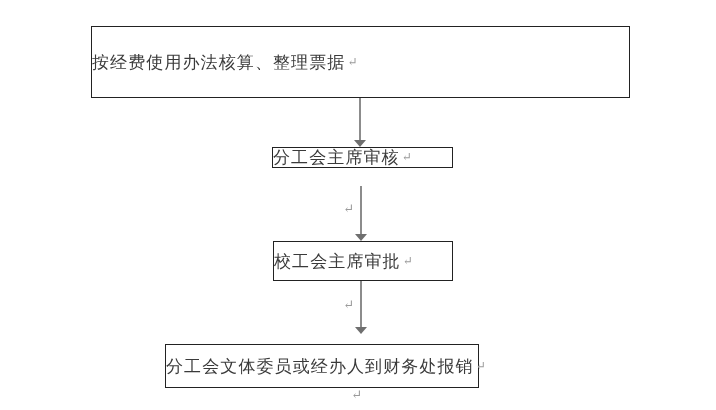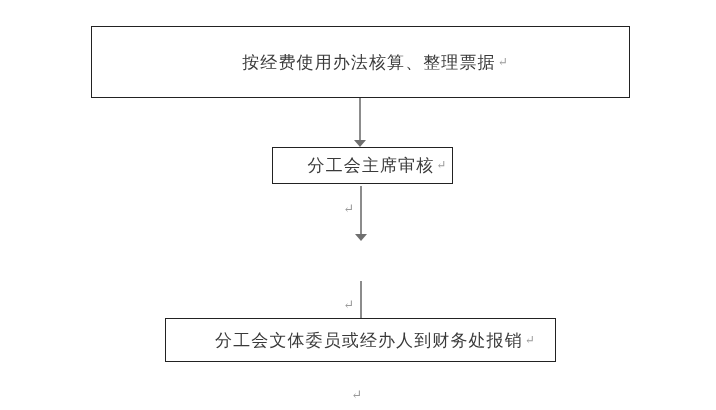--- a/index.html
+++ b/index.html
@@ -20,23 +20,22 @@
   }
 
   
   .node {
     position: absolute;
     box-sizing: border-box;
     border: 1px solid #222222;
     background: #ffffff;
     display: flex;
     flex-direction: column;
-    align-items: center;
+    align-items: flex-start;
     justify-content: center;
-    padding-left: 29px;
   }
 
   .node-line {
     font-family: "Liberation Serif", "DejaVu Serif", serif;
     font-size: 17px;
     line-height: 30px;
     color: #3a3a3a;
     white-space: nowrap;
     letter-spacing: 1.1px;
     text-align: center;
@@ -54,32 +53,32 @@
   #node-intake {
     left: 91px;
     top: 26px;
     width: 539px;
     height: 72px;
   }
   #node-branch-review {
     left: 272px;
     top: 147px;
     width: 181px;
-    height: 37px;
+    height: 21px;
   }
   #node-union-approval {
     left: 273px;
     top: 241px;
     width: 180px;
     height: 40px;
   }
   #node-reimburse {
     left: 165px;
-    top: 318px;
-    width: 391px;
+    top: 344px;
+    width: 314px;
     height: 44px;
   }
 
   
   .connector {
     position: absolute;
     width: 14px;
   }
   .connector .stem {
     position: absolute;
@@ -150,20 +149,25 @@
     </div>
   </div>
 
   <div class="para-mark" id="para-mark-gap-1">↵</div>
 
   <div class="connector" id="connector-2">
     <div class="stem"></div>
     <div class="head"></div>
   </div>
 
+  <div class="node" id="node-union-approval">
+    <div class="node-line">
+      <span>校工会主席审批</span><span class="pilcrow">↵</span>
+    </div>
+  </div>
 
   <div class="para-mark" id="para-mark-gap-2">↵</div>
 
   <div class="connector" id="connector-3">
     <div class="stem"></div>
     <div class="head"></div>
   </div>
 
   <div class="node" id="node-reimburse">
     <div class="node-line">

